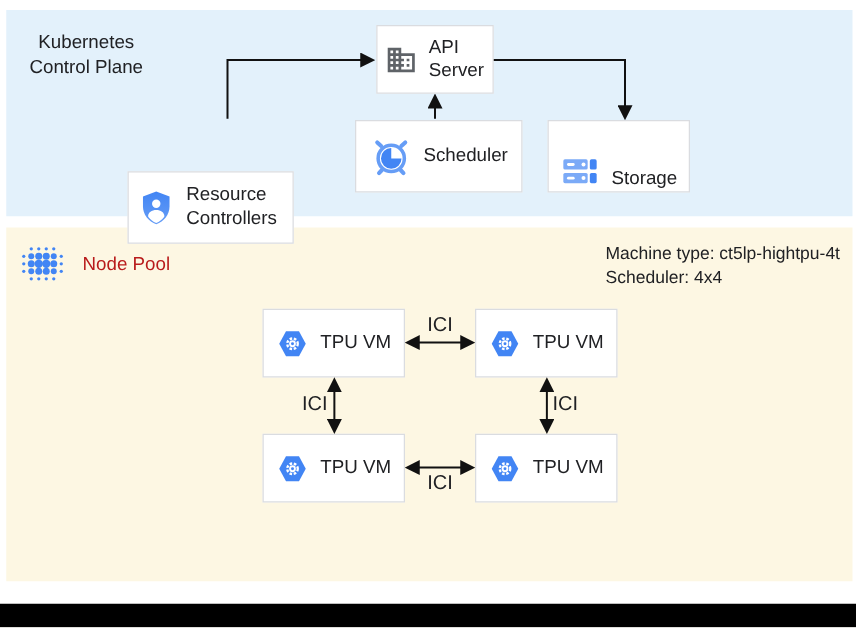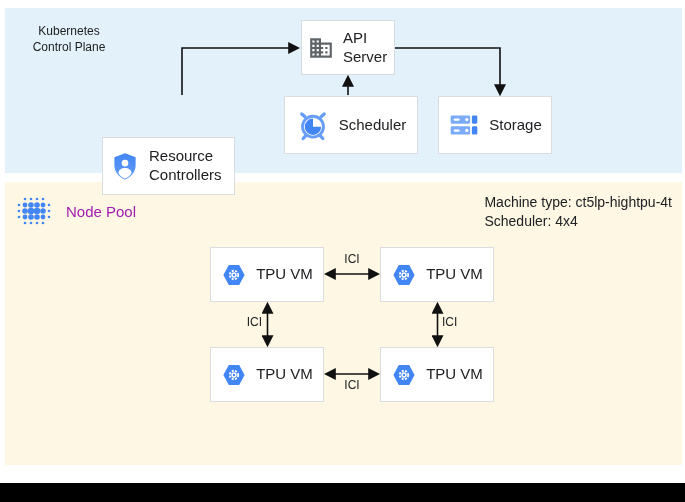--- a/index.html
+++ b/index.html
@@ -16,44 +16,44 @@
   .panel-control {
     left: 5px; top: 8px; width: 677px; height: 165px;
     background: #E3F1FB;
   }
   .panel-nodepool {
     left: 5px; top: 182px; width: 677px; height: 283px;
     background: #FDF7E3;
   }
   .cp-title {
     position: absolute; left: 8px; top: 16px; width: 112px;
-    font-size: 12px; line-height: 1.3; text-align: center;
+    font-size: 15px; line-height: 1.3; text-align: center;
     white-space: pre-line; color: #202124;
   }
   .np-icon { position: absolute; left: 9px; top: 9px; width: 40px; height: 40px; }
   .np-title {
     position: absolute; left: 61px; top: 21px;
-    font-size: 15px; color: #a21caf;
+    font-size: 15px; color: #b91c1c;
   }
   .np-meta {
     position: absolute; right: 10px; top: 11px;
     font-size: 14px; line-height: 19px; color: #202124;
   }
   .node {
     position: absolute;
     background: #fff;
     border: 1px solid #DADCE0;
     display: flex; align-items: center; justify-content: center;
     gap: 9px; padding: 0 6px;
   }
   .node .ic { display: flex; align-items: center; justify-content: center; flex: 0 0 auto; }
   .node .nl { font-size: 15px; line-height: 1.25; color: #202124; }
   .arrows { position: absolute; left: 0; top: 0; pointer-events: none; }
   .ici {
-    position: absolute; font-size: 12px; color: #202124;
+    position: absolute; font-size: 16px; color: #202124;
   }
   .ici-top    { left: 325px; top: 252px; width: 54px; text-align: center; }
   .ici-bottom { left: 325px; top: 378px; width: 54px; text-align: center; }
   .ici-left   { left: 226px; top: 315px; width: 36px; text-align: right; }
   .ici-right  { left: 442px; top: 315px; width: 36px; text-align: left; }
   .bottom-bar {
     position: absolute; left: 0; top: 483px; width: 685px; height: 19px;
     background: #000;
   }
 </style>
@@ -140,21 +140,21 @@
           <line x1="6.6" y1="19.9" x2="5.1" y2="21.5"></line>
           <line x1="17.4" y1="19.9" x2="18.9" y2="21.5"></line>
         </g>
         <circle cx="12" cy="13.2" r="7.4" fill="#fff" stroke="#669DF6" stroke-width="2"></circle>
         <path d="M12 13.2 L12 7.4 A5.8 5.8 0 1 0 17.8 13.2 Z" fill="#4285F4"></path>
       </svg>
     </span>
     <span class="nl">Scheduler</span>
   </div>
 
-  <div class="node" style="left:438px;top:96px;width:114px;height:58px;">
+  <div class="node" style="left:438px;top:96px;width:114px;height:58px;align-items:flex-end;">
     <span class="ic">
       <svg viewBox="0 0 24 24" width="32" height="32">
         <rect x="2" y="4.8" width="14.6" height="6.2" rx="1" fill="#7BAAF7"></rect>
         <rect x="17.9" y="4.8" width="4.1" height="6.2" rx="1" fill="#4285F4"></rect>
         <rect x="4.2" y="7.1" width="4.6" height="1.7" rx="0.85" fill="#fff"></rect>
         <circle cx="14.1" cy="7.9" r="1.2" fill="#fff"></circle>
         <rect x="2" y="13" width="14.6" height="6.2" rx="1" fill="#7BAAF7"></rect>
         <rect x="17.9" y="13" width="4.1" height="6.2" rx="1" fill="#4285F4"></rect>
         <rect x="4.2" y="15.3" width="4.6" height="1.7" rx="0.85" fill="#fff"></rect>
         <circle cx="14.1" cy="16.1" r="1.2" fill="#fff"></circle>

